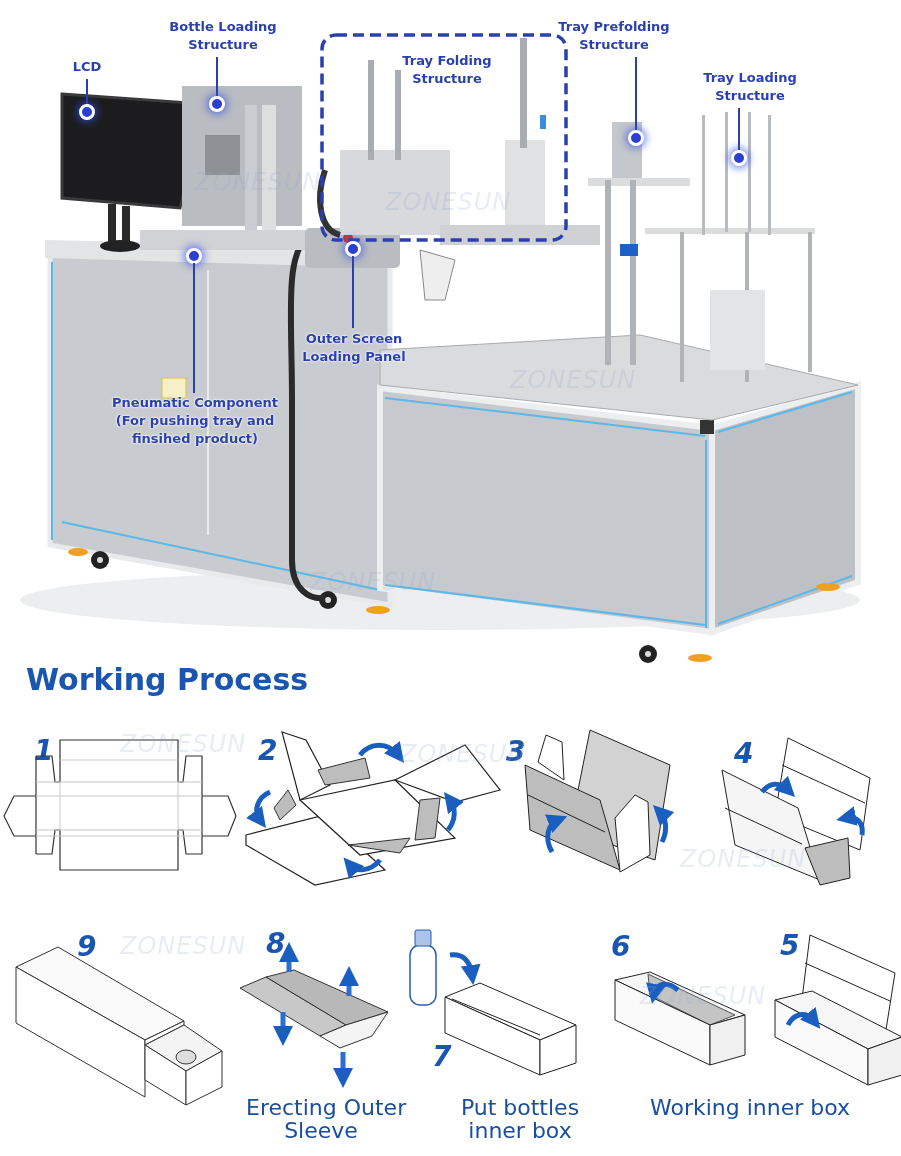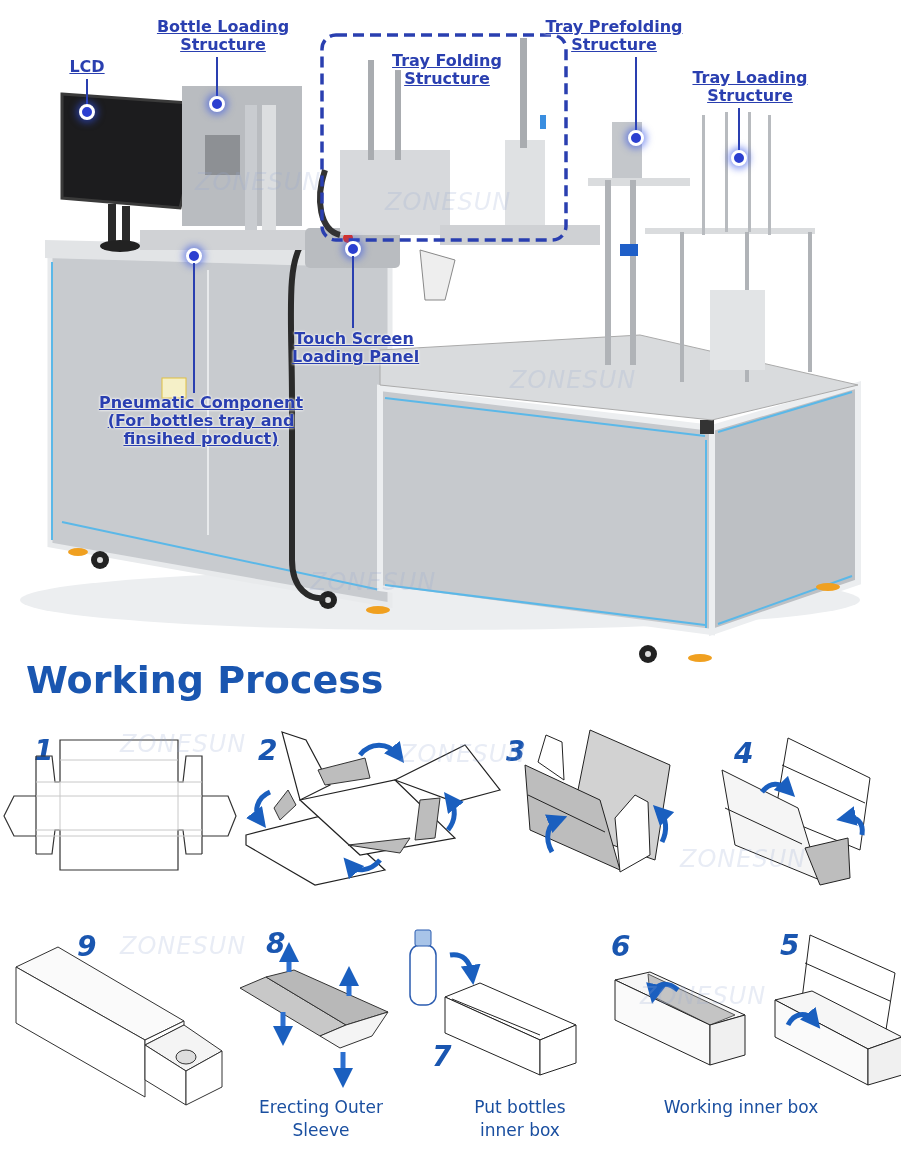--- a/index.html
+++ b/index.html
@@ -1,22 +1,22 @@
 <!DOCTYPE html>
 <html><head>
 <meta charset="utf-8">
 <style>
   html, body { margin:0; padding:0; background:#ffffff; }
   body { width:901px; height:1156px; position:relative; overflow:hidden; font-family:"DejaVu Sans", sans-serif; }
   .abs { position:absolute; }
-  .callout-label { position:absolute; color:#2a3fb0; font-weight:bold; font-size:16px; line-height:18px; text-align:center; white-space:nowrap; text-shadow:0 0 2px #fff, 0 0 3px #fff;text-decoration:underline; }
+  .callout-label { position:absolute; color:#2a3fb0; font-weight:bold; font-size:13px; line-height:18px; text-align:center; white-space:nowrap; text-shadow:0 0 2px #fff, 0 0 3px #fff; }
   .callout-line { position:absolute; width:2px; background:#2a3fb0; }
   .callout-dot { position:absolute; width:16px; height:16px; border-radius:50%; background:#2b3fd0; border:3px solid #fff; box-shadow:0 0 7px 3px rgba(50,80,230,0.55); box-sizing:border-box; }
   .step-num { position:absolute; color:#1a56b0; font-weight:bold; font-style:italic; font-size:28px; line-height:28px; }
-  .step-caption { position:absolute; color:#1a4fa0; font-size:17px; line-height:23px; text-align:center; white-space:nowrap; }
+  .step-caption { position:absolute; color:#1a4fa0; font-size:22px; line-height:23px; text-align:center; white-space:nowrap; }
   .watermark { position:absolute; color:rgba(150,170,210,0.22); font-size:24px; font-style:italic; letter-spacing:1px; }
   svg { position:absolute; overflow:visible; }
 </style>
 </head>
 <body>
 
 <div class="abs" style="left:0;top:0;width:901px;height:660px;">
   <svg width="901" height="660" viewBox="0 0 901 660" style="left:0;top:0;">
 
     <ellipse cx="440" cy="600" rx="420" ry="30" fill="#eceef0"></ellipse>
@@ -127,34 +127,34 @@
   <div class="callout-label" style="left:684px;top:69px;width:132px;text-align:center;">
     <div>Tray Loading</div>
     <div>Structure</div>
   </div>
   <div class="callout-line" style="left:738px;top:108px;height:44px;"></div>
   <div class="callout-dot" style="left:731px;top:150px;"></div>
 
   <div class="callout-dot" style="left:345px;top:241px;"></div>
   <div class="callout-line" style="left:352px;top:256px;height:72px;"></div>
   <div class="callout-label" style="left:292px;top:330px;width:124px;">
-    <div>Touch Screen</div>
+    <div>Outer Screen</div>
     <div>Loading Panel</div>
   </div>
 
   <div class="callout-dot" style="left:186px;top:248px;"></div>
   <div class="callout-line" style="left:193px;top:263px;height:130px;"></div>
-  <div class="callout-label" style="left:98px;top:394px;width:206px;">
+  <div class="callout-label" style="left:92px;top:394px;width:206px;">
     <div>Pneumatic Component</div>
-    <div>(For bottles tray and</div>
+    <div>(For pushing tray and</div>
     <div>finsihed product)</div>
   </div>
 </div>
 
-<div class="abs" style="left:26px;top:660px;font-size:38px;font-weight:bold;color:#1a56b0;line-height:40px;">Working Process</div>
+<div class="abs" style="left:26px;top:660px;font-size:30px;font-weight:bold;color:#1a56b0;line-height:40px;">Working Process</div>
 
 <svg width="0" height="0" style="left:0;top:0;">
   <defs>
     <marker id="ah" viewBox="0 0 10 10" refX="5" refY="5" markerWidth="4" markerHeight="4" orient="auto">
       <path d="M0,0 L10,5 L0,10 z" fill="#1a5fbf"></path>
     </marker>
   </defs>
 </svg>
 
 <div class="step-num" style="left:34px;top:737px;">1</div>

